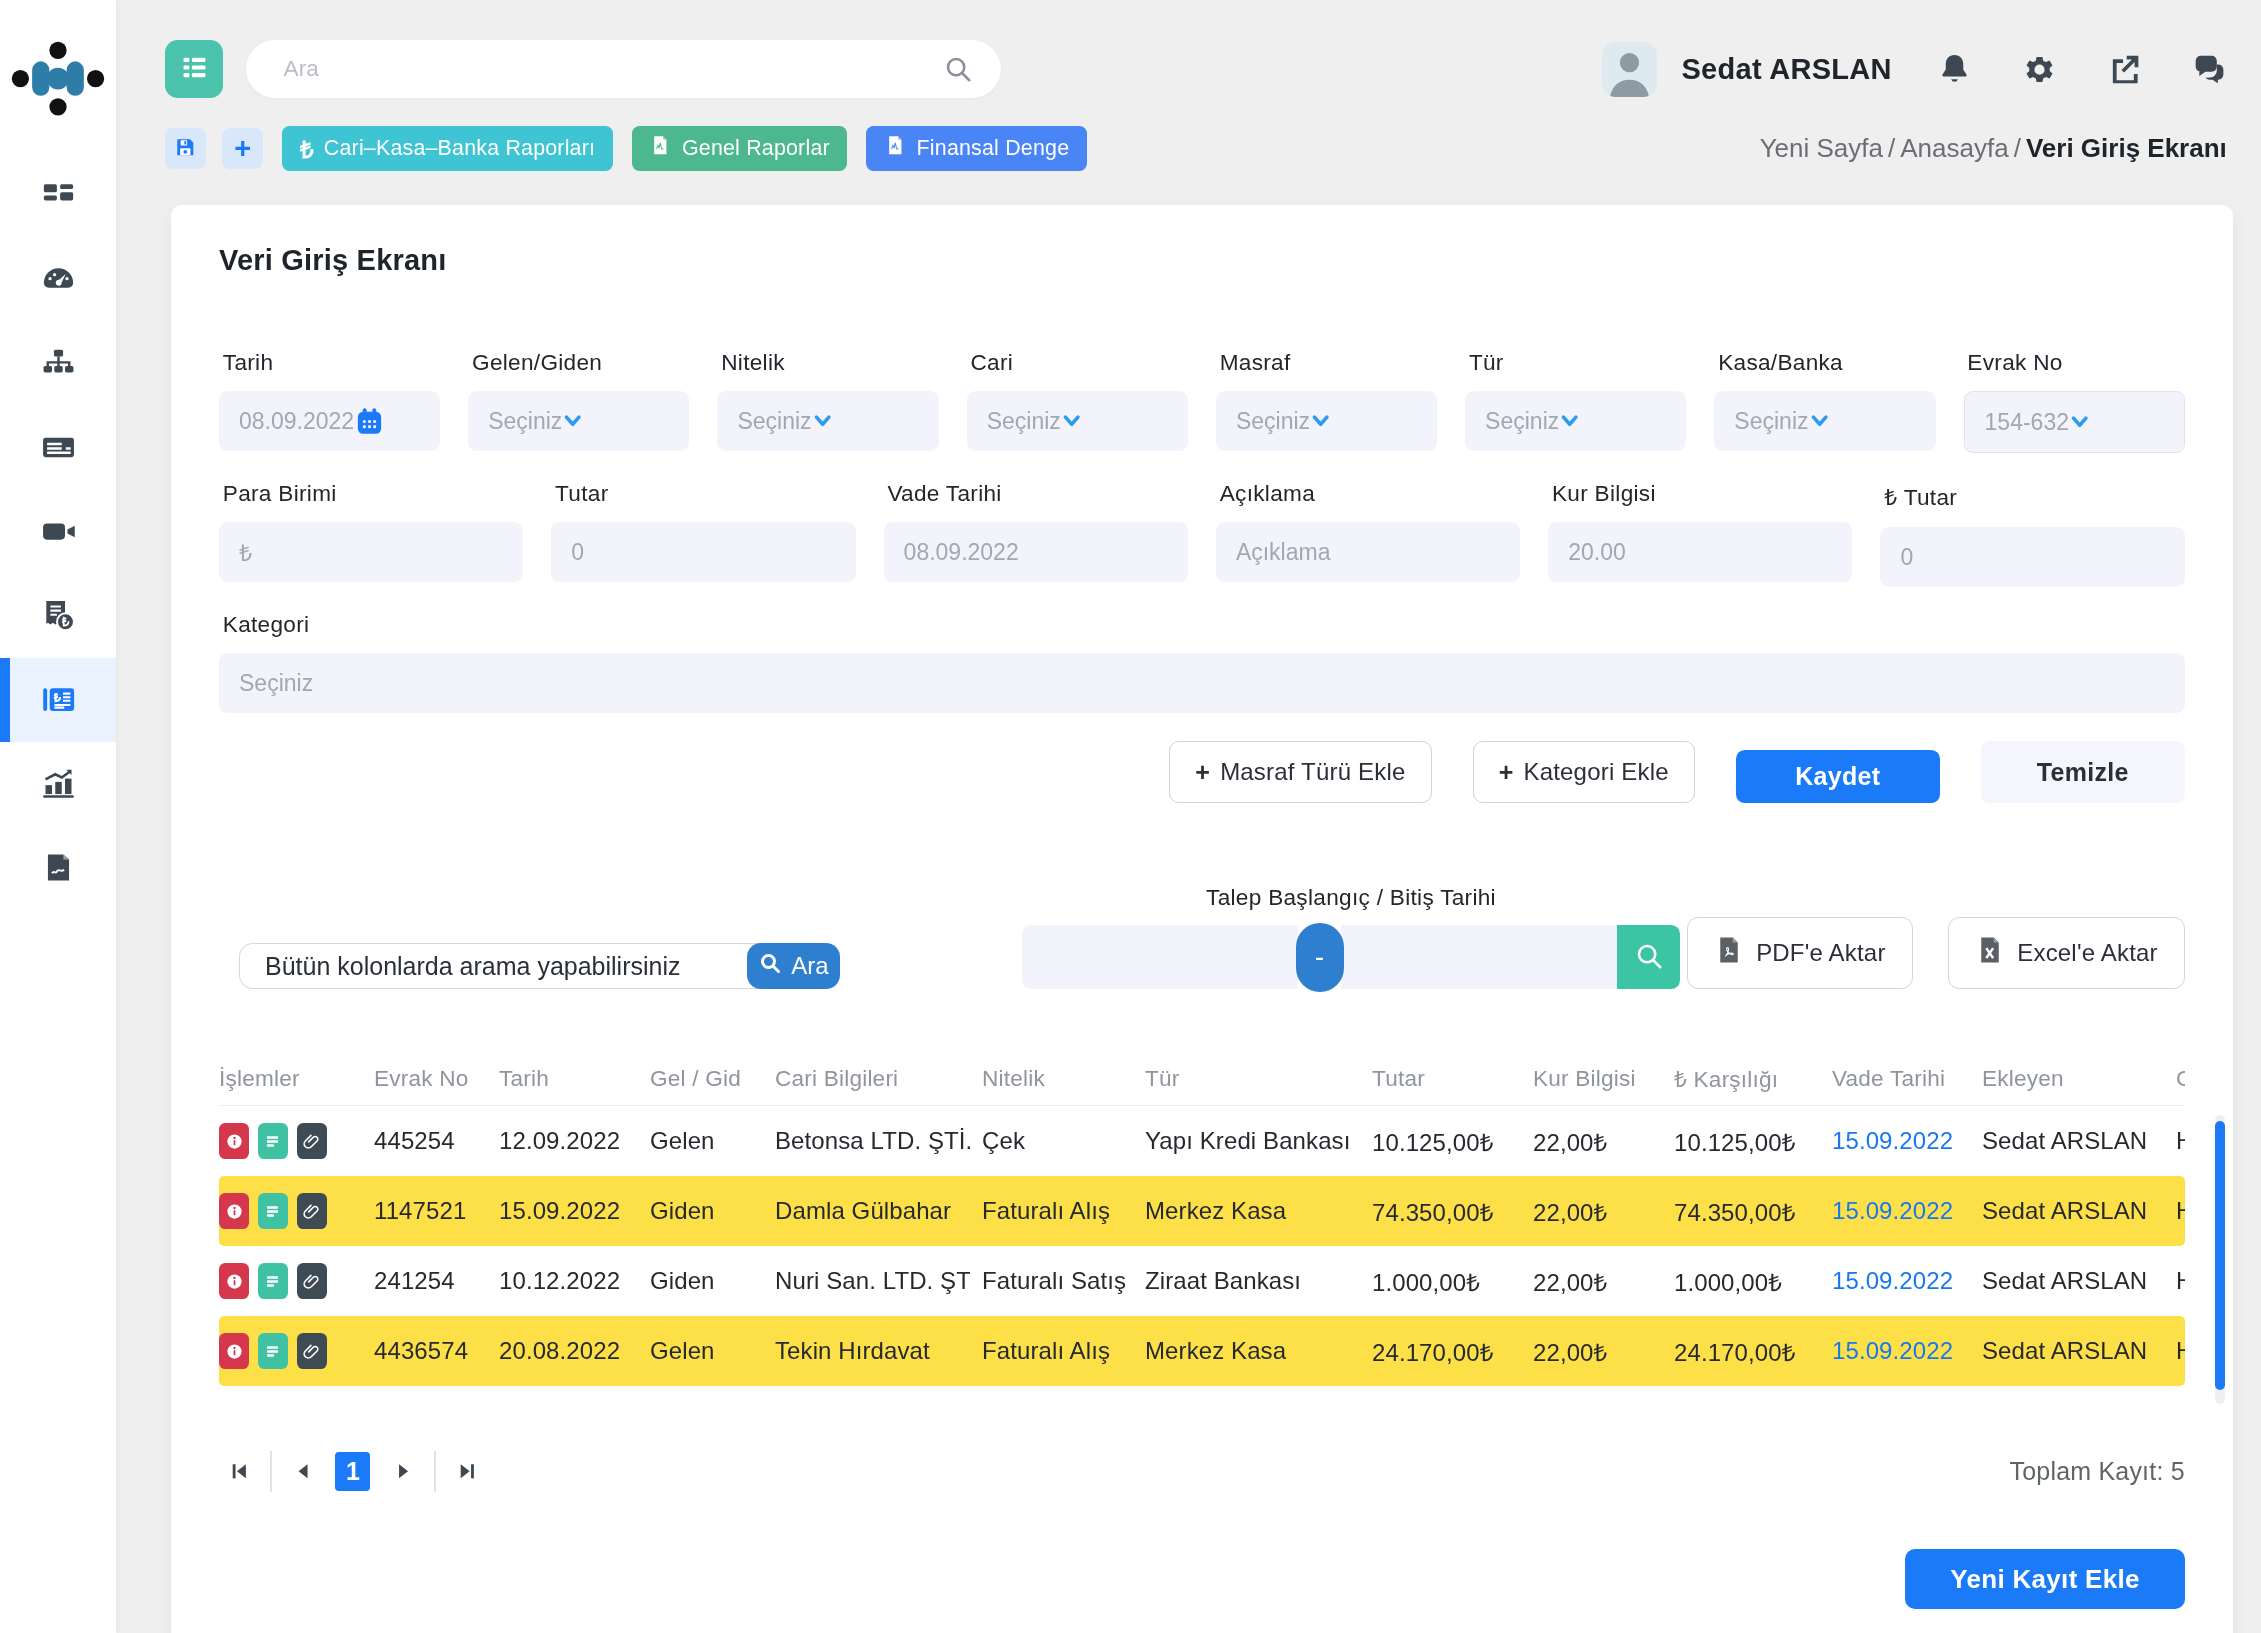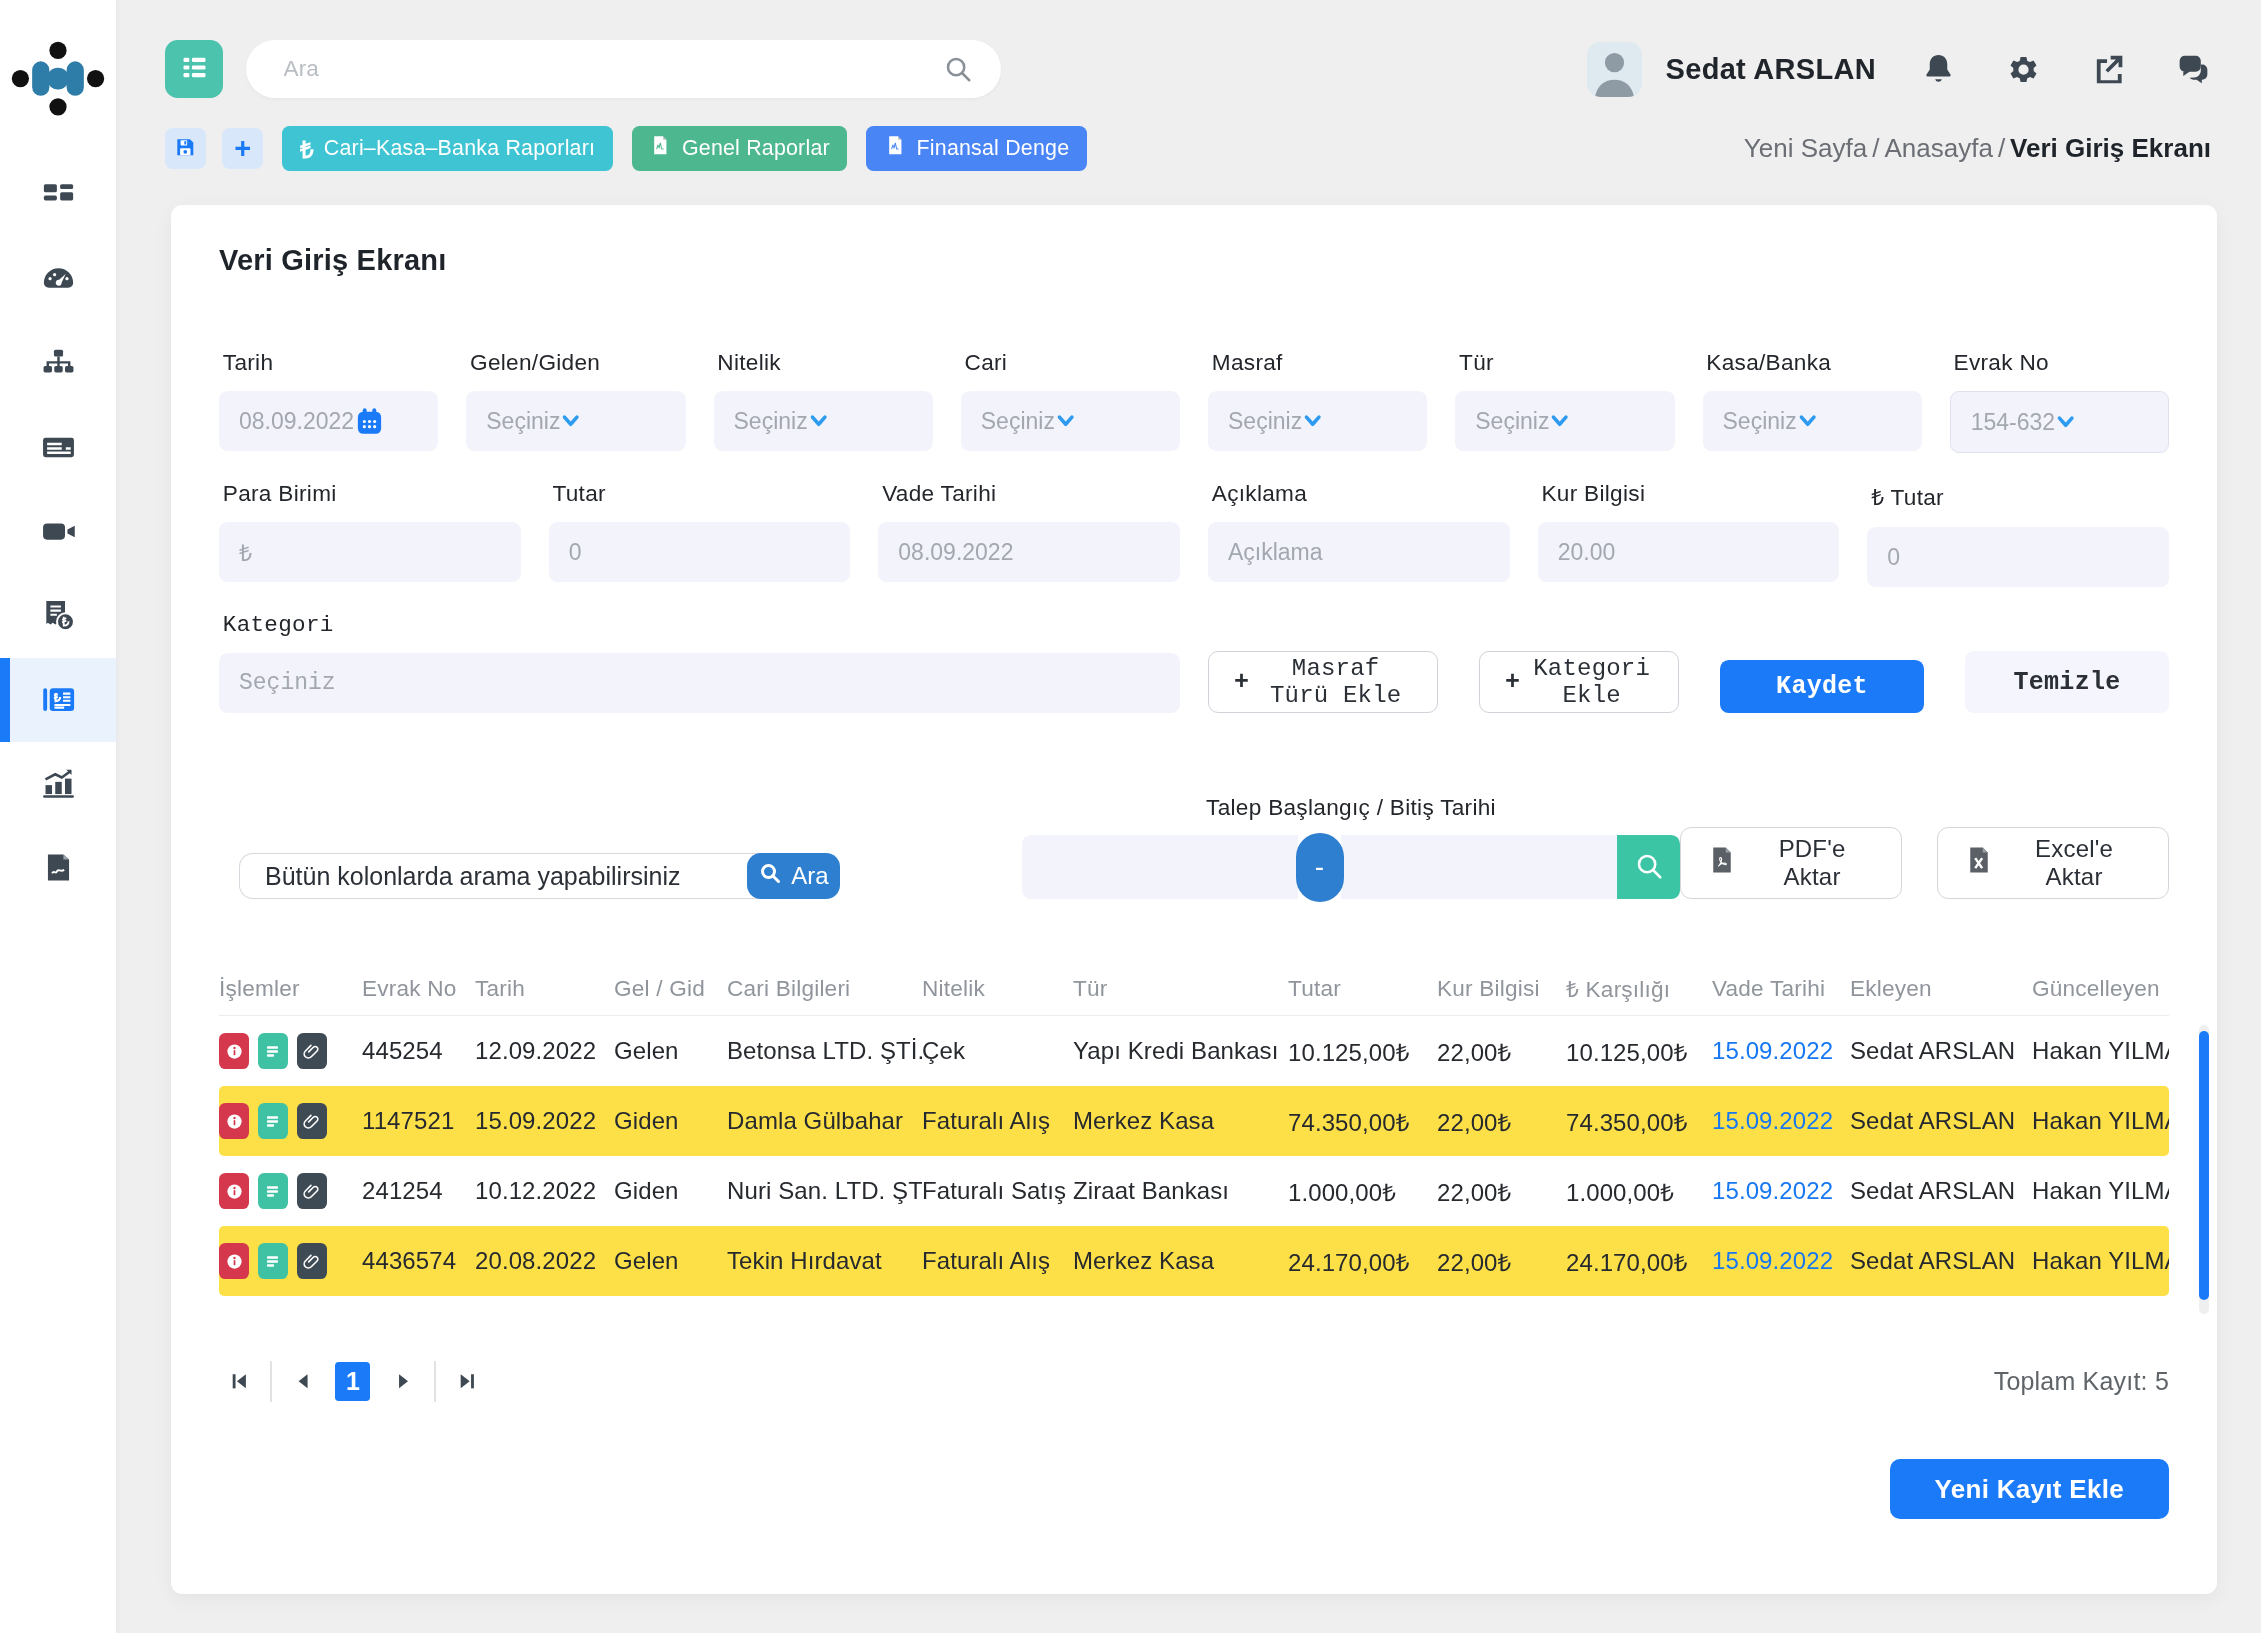--- a/index.html
+++ b/index.html
@@ -44,21 +44,21 @@
   .breadcrumb .crumb{cursor:pointer;}
   .breadcrumb .current{font-weight:bold;color:#1f242b;}
 
   
   .card{margin:34px 44px 0 55px;background:#fff;border-radius:11.3px;box-shadow:0 5px 19px rgba(0,0,0,.05);padding:39px 48px 75px 48px;}
   .page-title{font-size:29px;font-weight:bold;color:#1f242b;margin:0;letter-spacing:0.2px;}
 
   .grid{display:grid;gap:28px;}
   .g8{grid-template-columns:repeat(8,1fr);margin-top:73px;}
   .g6{grid-template-columns:repeat(6,1fr);margin-top:28px;}
-  .g2{grid-template-columns:1fr 1fr;margin-top:25px;font-family:Liberation Mono, monospace;}
+  .g2{grid-template-columns:1fr;margin-top:25px;}
   .field-label{font-size:22.6px;color:#23262b;margin:0 0 15px 3.8px;letter-spacing:0.3px;}
   .field-box{height:60px;background:#f2f3fb;border-radius:8.8px;display:flex;align-items:center;padding:0 17.6px 0 20px;font-size:23px;color:#a3a7b0;cursor:pointer;}
   .field-box.outlined{border:1.3px solid #dfe2ee;}
   .field-box .chev{width:21.4px;height:21.4px;flex:0 0 21.4px;}
   .field-box .cal{width:31px;height:31px;flex:0 0 31px;}
 
   .actions-row{display:flex;align-items:flex-end;justify-content:flex-end;gap:41px;}
   .btn-outline{height:62px;background:#fff;border:1.3px solid #cfd2d9;border-radius:10px;font-size:24px;color:#2b2f36;padding:0 25px;display:flex;align-items:center;gap:10px;cursor:pointer;font-family:inherit;letter-spacing:0.2px;}
   .btn-outline .plus{font-weight:bold;font-size:25px;}
   .btn-save{height:53px;min-width:204px;background:#1a7af8;border:none;border-radius:8.8px;color:#fff;font-size:25px;font-weight:bold;cursor:pointer;font-family:inherit;letter-spacing:0.3px;}
@@ -77,21 +77,21 @@
   .range-input.start{border-radius:8.8px 0 0 8.8px;}
   .dash-pill{width:48px;height:69px;background:#2e7fd0;border-radius:24px;color:#fff;font-size:28px;display:flex;align-items:center;justify-content:center;z-index:2;margin:0 -2.5px;cursor:pointer;}
   .range-go{width:63px;height:64px;background:#3cc5a5;border:none;border-radius:0 8.8px 8.8px 0;display:flex;align-items:center;justify-content:center;cursor:pointer;}
   .range-go svg{width:30px;height:30px;}
   .exports{margin-left:auto;display:flex;gap:35px;}
   .btn-export{height:72px;background:#fff;border:1.3px solid #d3d5da;border-radius:11.3px;font-size:24px;color:#2b2f36;padding:0 26px;display:flex;align-items:center;gap:12.6px;cursor:pointer;font-family:inherit;letter-spacing:0.2px;}
   .btn-export svg{width:30px;height:30px;}
 
   
   .table{margin-top:63px;position:relative;}
-  .trow{display:grid;grid-template-columns:143px 113px 139px 113px 195px 151px 215px 149px 129px 146px 138px 182px 1fr;align-items:center;}
+  .trow{display:grid;grid-template-columns:143px 113px 139px 113px 195px 151px 215px 149px 129px 146px 138px 182px 1fr;align-items:center;gap:12px;}
   .trow.thead{height:53px;border-bottom:1.3px solid #ececec;font-size:22.6px;color:#90959c;letter-spacing:0.2px;}
   .trow.tbody{min-height:70px;font-size:24px;color:#26292e;letter-spacing:0.1px;}
   .trow.tbody.stripe{background:#fde047;border-radius:5px;}
   .cell{padding-right:8.8px;overflow:hidden;white-space:nowrap;}
   .cell.link{color:#1778f2;cursor:pointer;}
   .acts{display:flex;gap:8.8px;align-items:center;}
   .act{width:30px;height:36px;border:none;border-radius:6.3px;display:flex;align-items:center;justify-content:center;cursor:pointer;padding:0;}
   .act svg{width:19px;height:19px;}
   .act.red{background:#d5374d;}
   .act.teal{background:#3fc1a4;}

